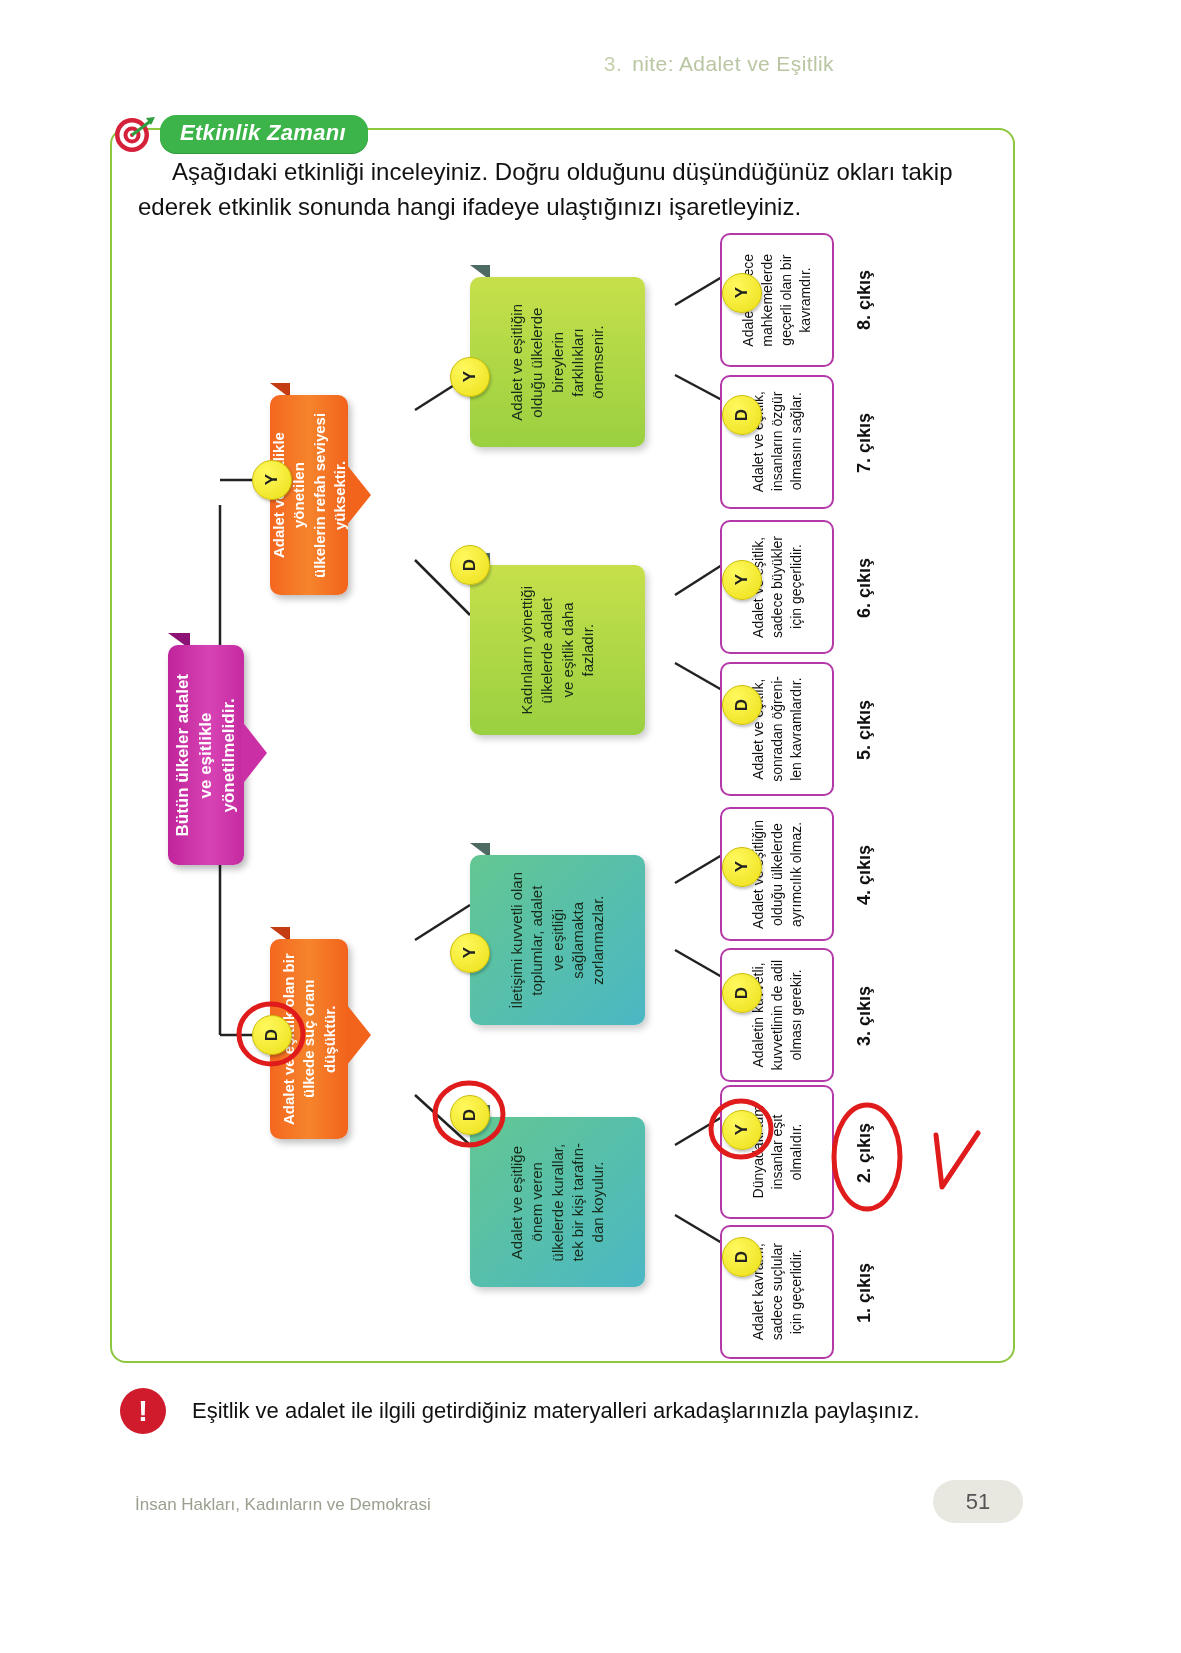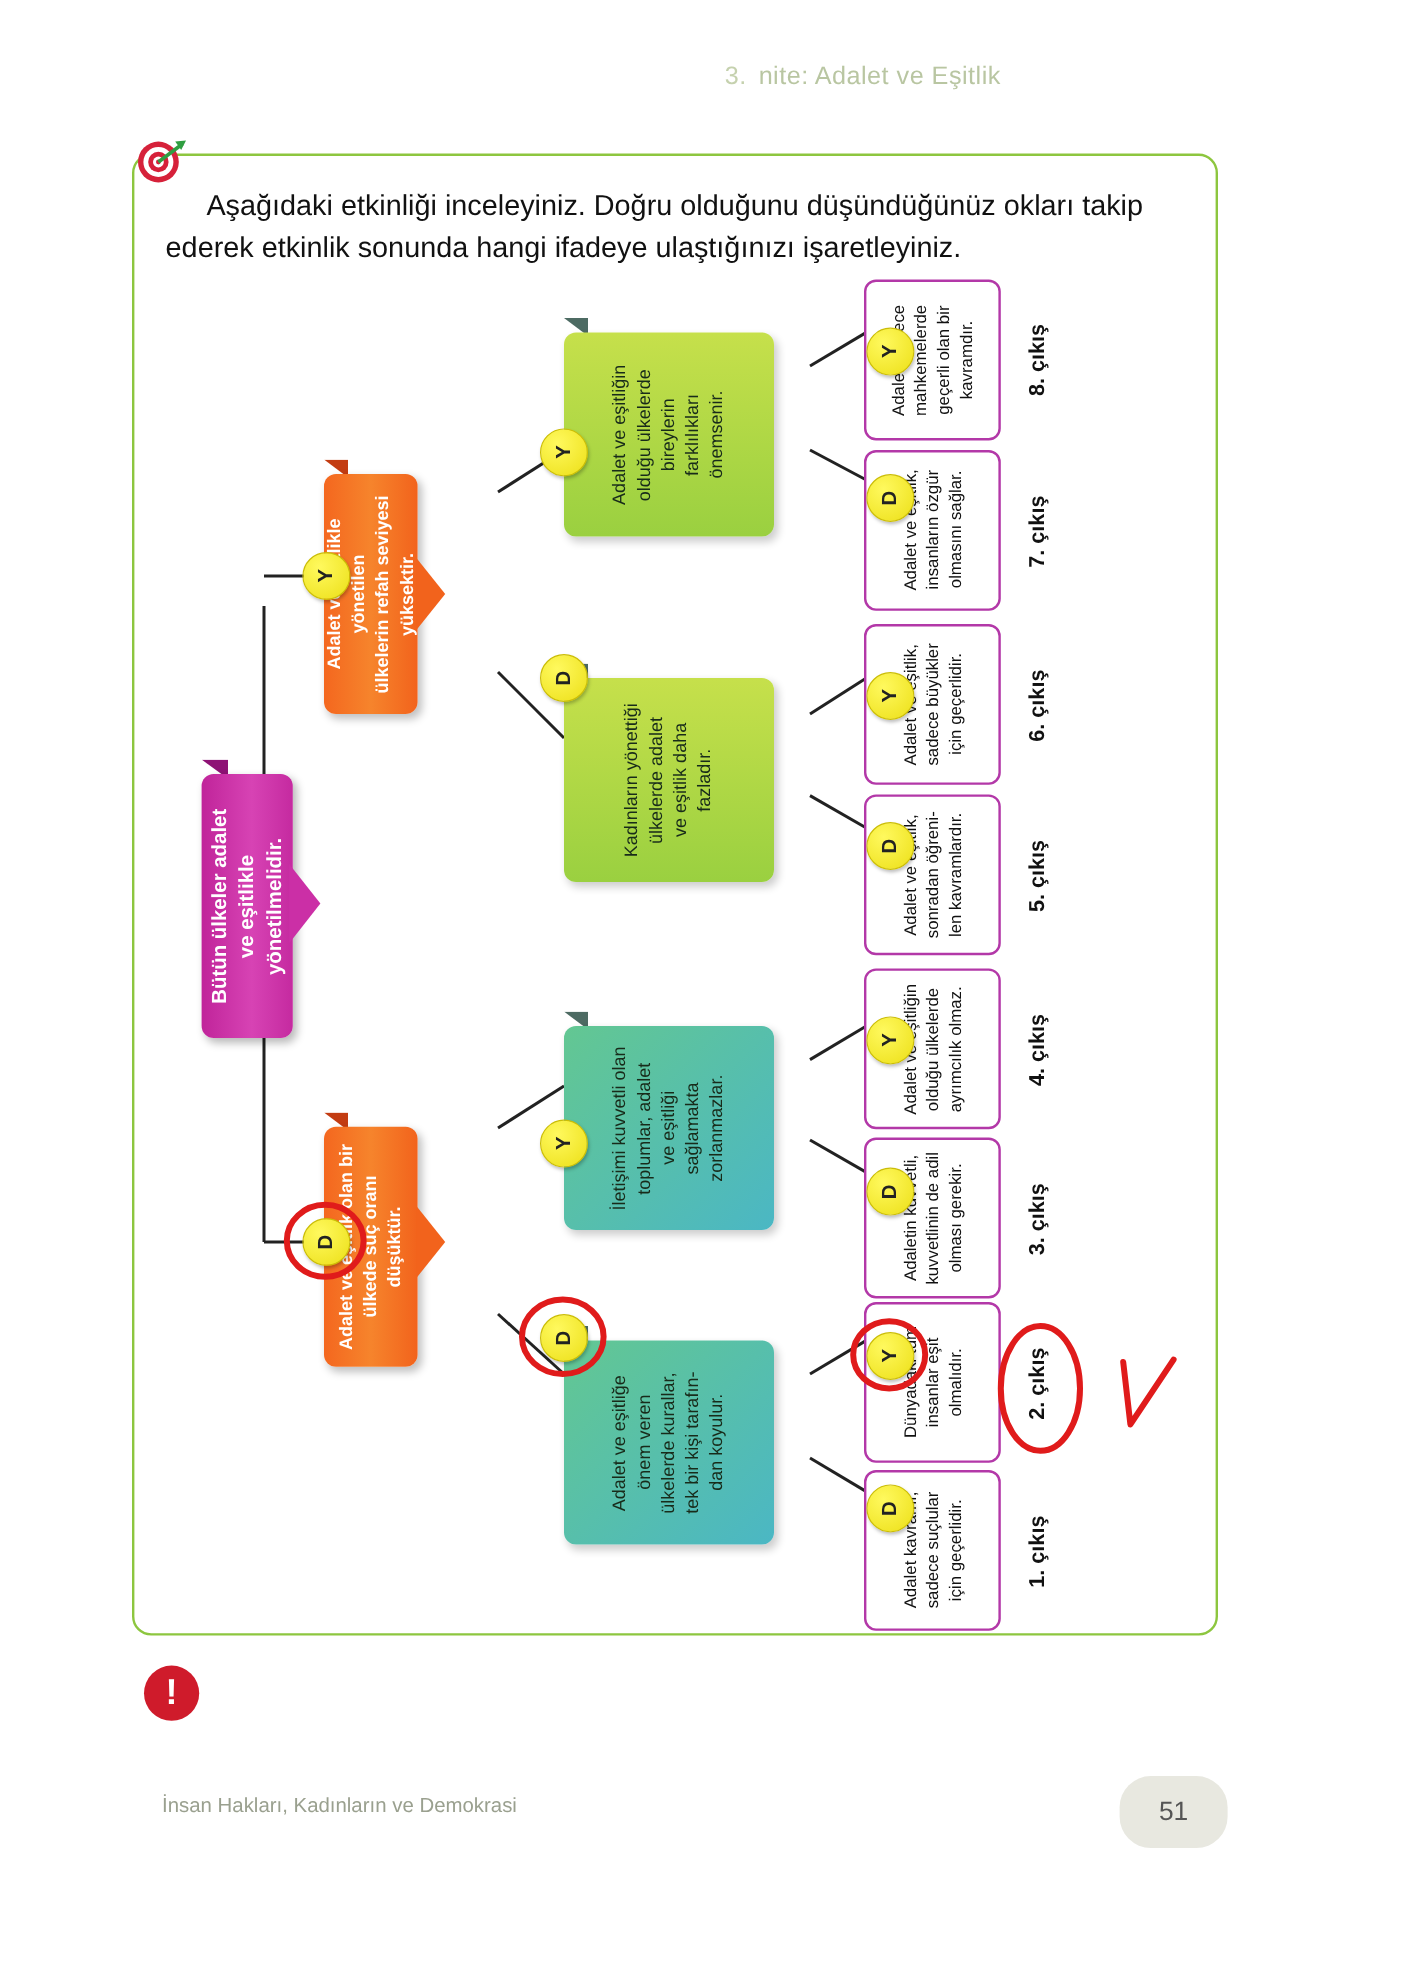--- a/index.html
+++ b/index.html
@@ -153,21 +153,21 @@
   }
   .note-text{ margin-left:26px; font-size:22px; color:#111; }
 
   
   .footer-text{
     position:absolute; left:135px; top:1495px;
     font-size:17px; color:#9aa08f;
   }
   .page-num{
     position:absolute; left:933px; top:1480px;
-    width:90px; height:60px; border-radius:26px; background:#e8e8e0;
+    width:90px; height:43px; border-radius:26px; background:#e8e8e0;
     display:flex; align-items:center; justify-content:center;
     font-size:22px; color:#555;
   }
 </style>
 </head>
 <body>
 
 <div class="page-header">
   <span class="unit-num">3.</span><span>nite: Adalet ve Eşitlik</span>
 </div>
@@ -179,20 +179,21 @@
     <svg width="44" height="44" viewBox="0 0 44 44">
       <circle cx="20" cy="23" r="17" fill="#d6213a"></circle>
       <circle cx="20" cy="23" r="12.5" fill="#ffffff"></circle>
       <circle cx="20" cy="23" r="8.5" fill="#d6213a"></circle>
       <circle cx="20" cy="23" r="4.5" fill="#ffffff"></circle>
       <circle cx="20" cy="23" r="2" fill="#d6213a"></circle>
       <path d="M20 23 L40 8" stroke="#2f9e41" stroke-width="3" fill="none"></path>
       <path d="M34 6 L43 5 L39 13 Z" fill="#2f9e41"></path>
     </svg>
   </span>
+  <span class="badge-pill">Etkinlik Zamanı</span>
 </div>
 
 <div class="intro-text">Aşağıdaki etkinliği inceleyiniz. Doğru olduğunu düşündüğünüz okları takip ederek etkinlik sonunda hangi ifadeye ulaştığınızı işaretleyiniz.</div>
 
 <div class="diagram">
 
   <svg class="links">
 
     <path d="M110 290 L110 540" stroke="#222" stroke-width="2.5" fill="none"></path>
     <path d="M110 540 L110 820" stroke="#222" stroke-width="2.5" fill="none"></path>
@@ -402,16 +403,17 @@
     <ellipse cx="631" cy="914" rx="30" ry="28" fill="none" stroke="#e01b1b" stroke-width="5"></ellipse>
 
     <ellipse cx="757" cy="942" rx="33" ry="52" fill="none" stroke="#e01b1b" stroke-width="5"></ellipse>
 
     <path d="M826 920 L832 972 L868 918" fill="none" stroke="#e01b1b" stroke-width="5" stroke-linecap="round" stroke-linejoin="round"></path>
   </svg>
 </div>
 
 <div class="note-row">
   <span class="excl">!</span>
+  <span class="note-text">Eşitlik ve adalet ile ilgili getirdiğiniz materyalleri arkadaşlarınızla paylaşınız.</span>
 </div>
 
 <div class="footer-text">İnsan Hakları, Kadınların ve Demokrasi</div>
 <div class="page-num">51</div>
 
 </body></html>

